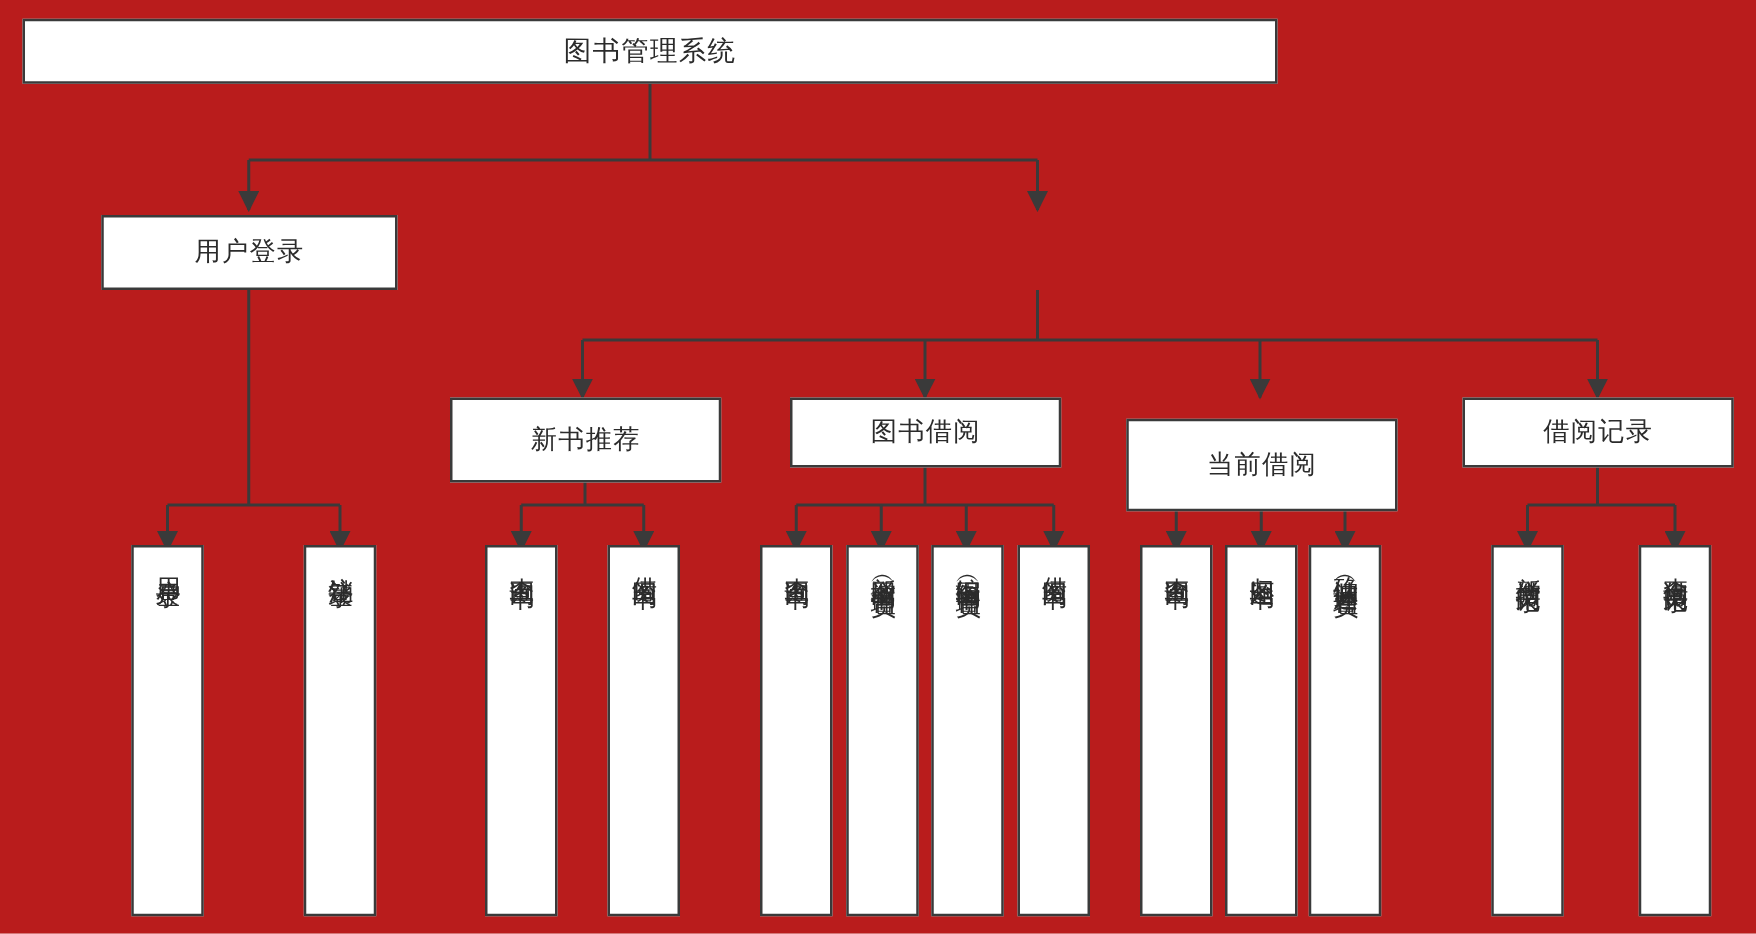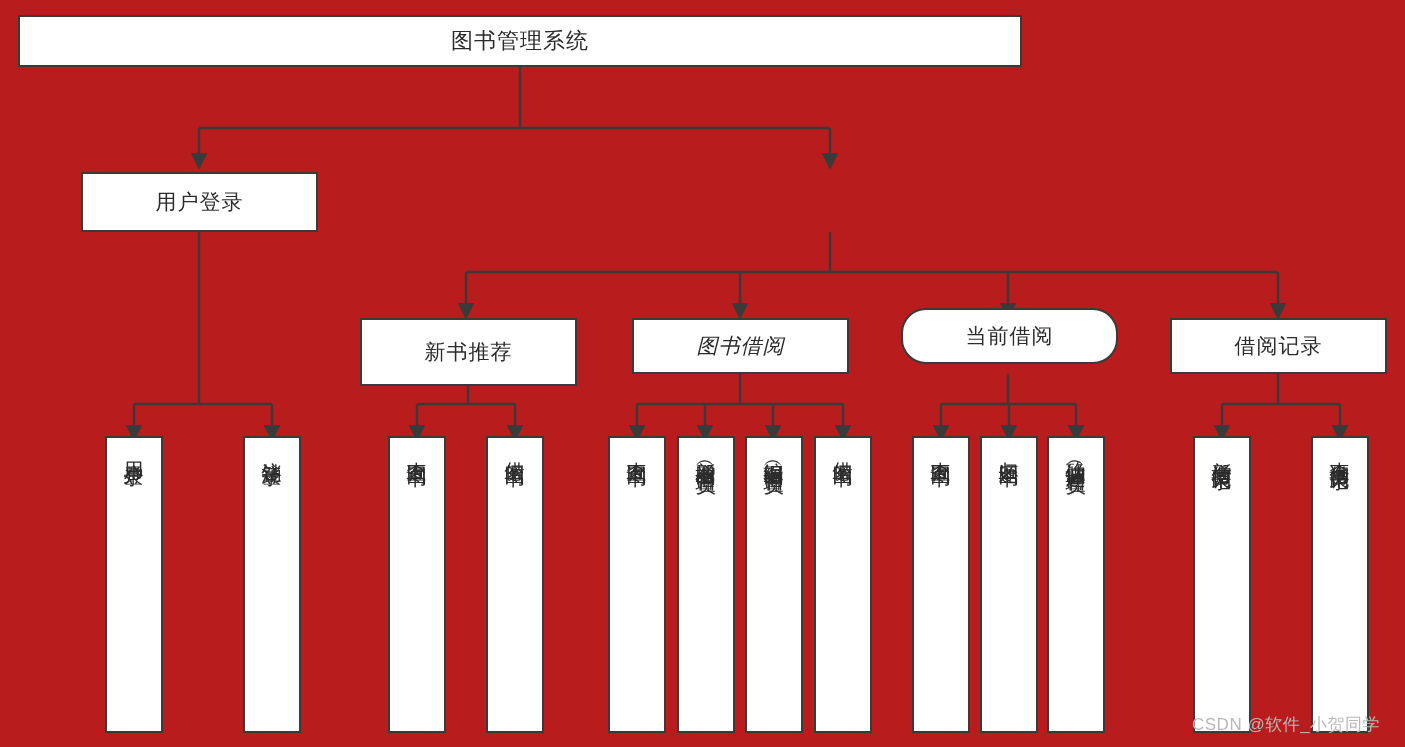--- a/index.html
+++ b/index.html
@@ -129,25 +129,25 @@
 
   <div class="node" style="left:81px; top:172px; width:237px; height:60px;">
     <span class="label">用户登录</span>
   </div>
 
 
   <div class="node" style="left:360px; top:318px; width:217px; height:68px;">
     <span class="label">新书推荐</span>
   </div>
 
-  <div class="node" style="left:632px; top:318px; width:217px; height:56px;font-style:italic;">
+  <div class="node" style="left:632px; top:318px; width:217px; height:56px;">
     <span class="label">图书借阅</span>
   </div>
 
-  <div class="node" style="left:901px; top:308px; width:217px; height:56px;border-radius:25px;">
+  <div class="node" style="left:901px; top:335px; width:217px; height:74px;">
     <span class="label">当前借阅</span>
   </div>
 
   <div class="node" style="left:1170px; top:318px; width:217px; height:56px;">
     <span class="label">借阅记录</span>
   </div>
 
   <div class="node leaf" style="left:105px; top:436px; width:58px; height:297px;">
     <span class="label">用户登录</span>
   </div>
@@ -193,15 +193,14 @@
   </div>
 
   <div class="node leaf" style="left:1193px; top:436px; width:58px; height:297px;">
     <span class="label">新增借阅记录</span>
   </div>
 
   <div class="node leaf" style="left:1311px; top:436px; width:58px; height:297px;">
     <span class="label">查询借阅记录</span>
   </div>
 
-  <div class="watermark" style="left:1192px; top:713px;">CSDN @软件_小贺同学</div>
 
 </div>
 
 </body></html>

